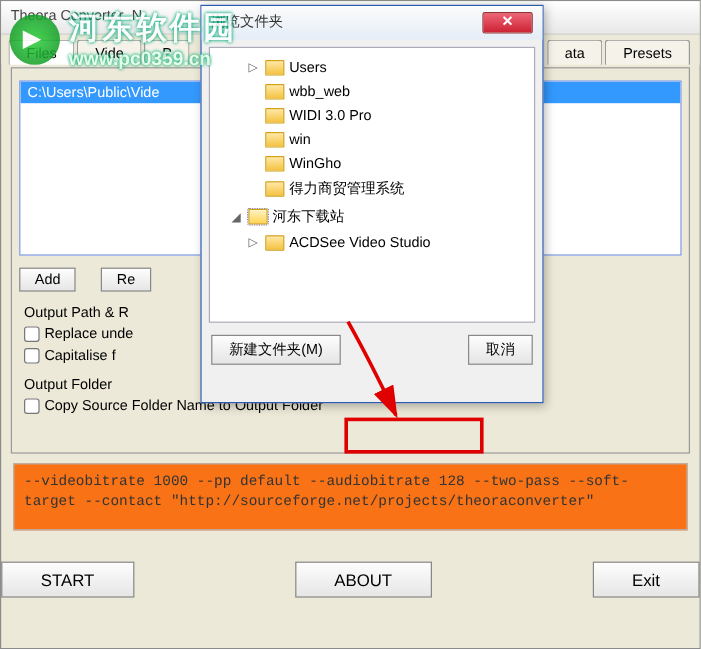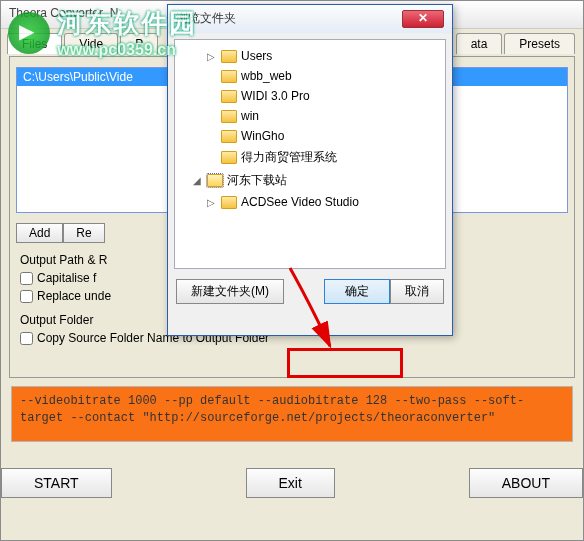--- a/index.html
+++ b/index.html
@@ -6,21 +6,21 @@
 body{background:#fff;width:584px;height:541px;position:relative;overflow:hidden}
 .main-window{position:absolute;top:0;left:0;width:584px;height:541px;background:#ece9d8;border:1px solid #8b8b8b}
 .title-bar{height:28px;background:linear-gradient(to bottom,#fff,#e8e8e8);border-bottom:1px solid #ccc;padding:4px 8px;font-size:13px;color:#444}
 .tabs{display:flex;background:#ece9d8;padding:4px 6px 0 6px}
 .tab{padding:3px 14px;border:1px solid #999;border-bottom:none;background:#f5f3e9;cursor:pointer;margin-right:2px;border-radius:3px 3px 0 0}
 .tab.active{background:#fff}
 .panel{margin:2px 8px;border:1px solid #999;background:#ece9d8;padding:4px}
 .file-list{margin:6px 2px;height:146px;background:#fff;border:1px solid #7a96df;overflow:hidden}
 .file-row{background:#3399ff;color:#fff;padding:2px 6px;white-space:nowrap}
 .btn{padding:2px 12px;border:1px solid #888;background:linear-gradient(#fdfdfd,#e6e6e6);cursor:pointer;font-size:12px}
-.btn-row{display:flex;gap:0;padding:4px 2px}
+.btn-row{display:flex;gap:21px;padding:4px 2px}
 .opt-group{margin:2px;padding:2px 4px}
 .opt-label{padding:2px 0;font-size:12px}
 .chk{display:flex;align-items:center;gap:4px;padding:2px 0;font-size:12px}
 .chk input{width:13px;height:13px}
 .output-row{display:flex;gap:6px;padding:2px 0;align-items:center}
 .output-path{flex:1;height:22px;background:#f7f5eb;border:1px solid #b5b5b5;border-top-color:#888}
 .browse-btn{padding:2px 16px;border:1px solid #888;background:linear-gradient(#fdfdfd,#e6e6e6);cursor:pointer}
 .browse-highlight{position:absolute;border:3px solid #e00000;width:116px;height:30px;left:287px;top:348px;z-index:5;pointer-events:none}
 .cmd-box{margin:8px 10px;padding:6px 8px;background:#f97316;border:1px solid #b5b5b5;font-family:"Courier New",monospace;font-size:12px;line-height:1.4;min-height:56px;word-wrap:break-word;color:#333}
 .bottom-btns{display:flex;justify-content:space-between;gap:24px;padding:18px 0}
@@ -72,42 +72,42 @@
       <div class="file-row">C:\Users\Public\Vide</div>
     </div>
     <div class="btn-row">
       <button class="btn">Add</button>
       <button class="btn">Re</button>
     </div>
     <div class="opt-group">
       <div class="opt-label">Output Path &amp; R</div>
       <label class="chk">
           <input type="checkbox" style="">
-          <span>Capitalise f</span>
+          <span>Replace unde</span>
         </label>
       <label class="chk">
           <input type="checkbox" style="">
-          <span>Replace unde</span>
+          <span>Capitalise f</span>
         </label>
     </div>
     <div class="opt-group">
       <div class="opt-label">Output Folder</div>
       <label class="chk">
           <input type="checkbox" style="">
           <span>Copy Source Folder Name to Output Folder</span>
         </label>
     </div>
   </div>
 
   <div class="cmd-box">--videobitrate 1000 --pp default --audiobitrate 128 --two-pass --soft-target --contact "http://sourceforge.net/projects/theoraconverter"</div>
 
   <div class="bottom-btns">
     <button class="btn">START</button>
+    <button class="btn">ABOUT</button>
     <button class="btn">Exit</button>
-    <button class="btn">ABOUT</button>
   </div>
 </div>
 
 <div class="browse-highlight"></div>
 
 <div class="dialog">
   <div class="dialog-title">
     <span>浏览文件夹</span>
     <div class="close-x">✕</div>
   </div>
@@ -149,21 +149,20 @@
       </div>
       <div class="tree-item l2">
         <span class="arrow">▷</span>
         <span class="folder"></span>
         <span>ACDSee Video Studio</span>
       </div>
     </div>
   <div class="dialog-btns">
     <button class="dlg-btn">新建文件夹(M)</button>
     <div class="spacer"></div>
-    <button class="dlg-btn primary">确定</button>
     <button class="dlg-btn">取消</button>
   </div>
 </div>
 
 <svg class="red-arrow" style="left:280px;top:260px" width="80" height="100">
   <defs>
       <marker id="ah" markerWidth="10" markerHeight="10" refX="8" refY="3" orient="auto">
         <path d="M0,0 L0,6 L9,3 z" fill="#e00000"></path>
       </marker>
     </defs>

